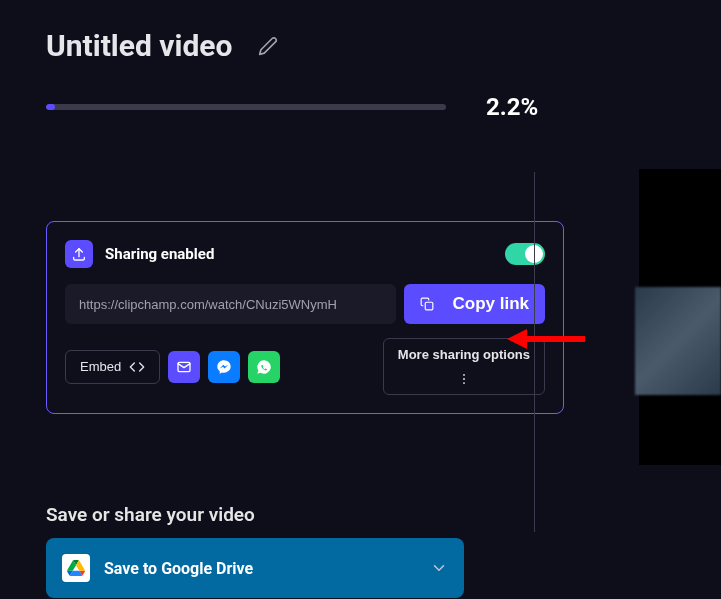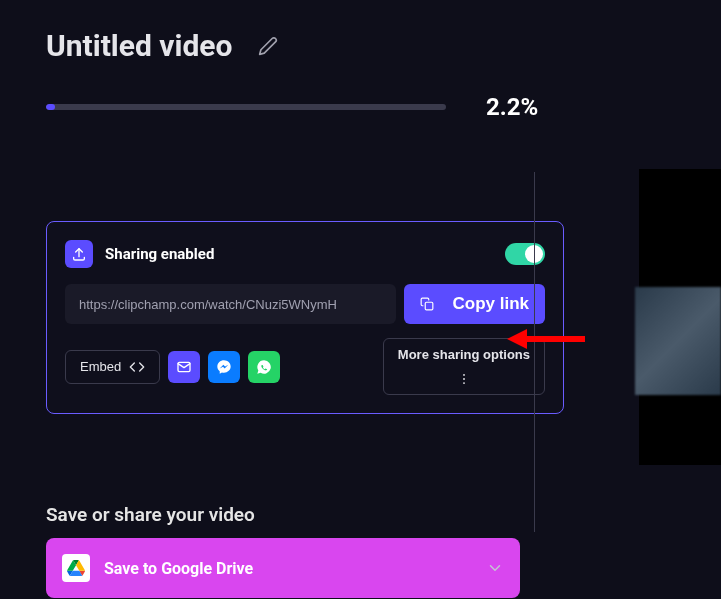--- a/index.html
+++ b/index.html
@@ -198,22 +198,22 @@
   }
 
   .save-label {
     margin-top: 89px;
     font-size: 19px;
     font-weight: 600;
     color: #e5e5e5;
   }
   .save-card {
     margin-top: 12px;
-    width: 474px;
-    background: #d946ef;
+    width: 418px;
+    background: #0369a1;
     border-radius: 8px;
     padding: 16px;
     display: flex;
     align-items: center;
     gap: 14px;
     cursor: pointer;
   }
   .gdrive-icon {
     width: 28px;
     height: 28px;

